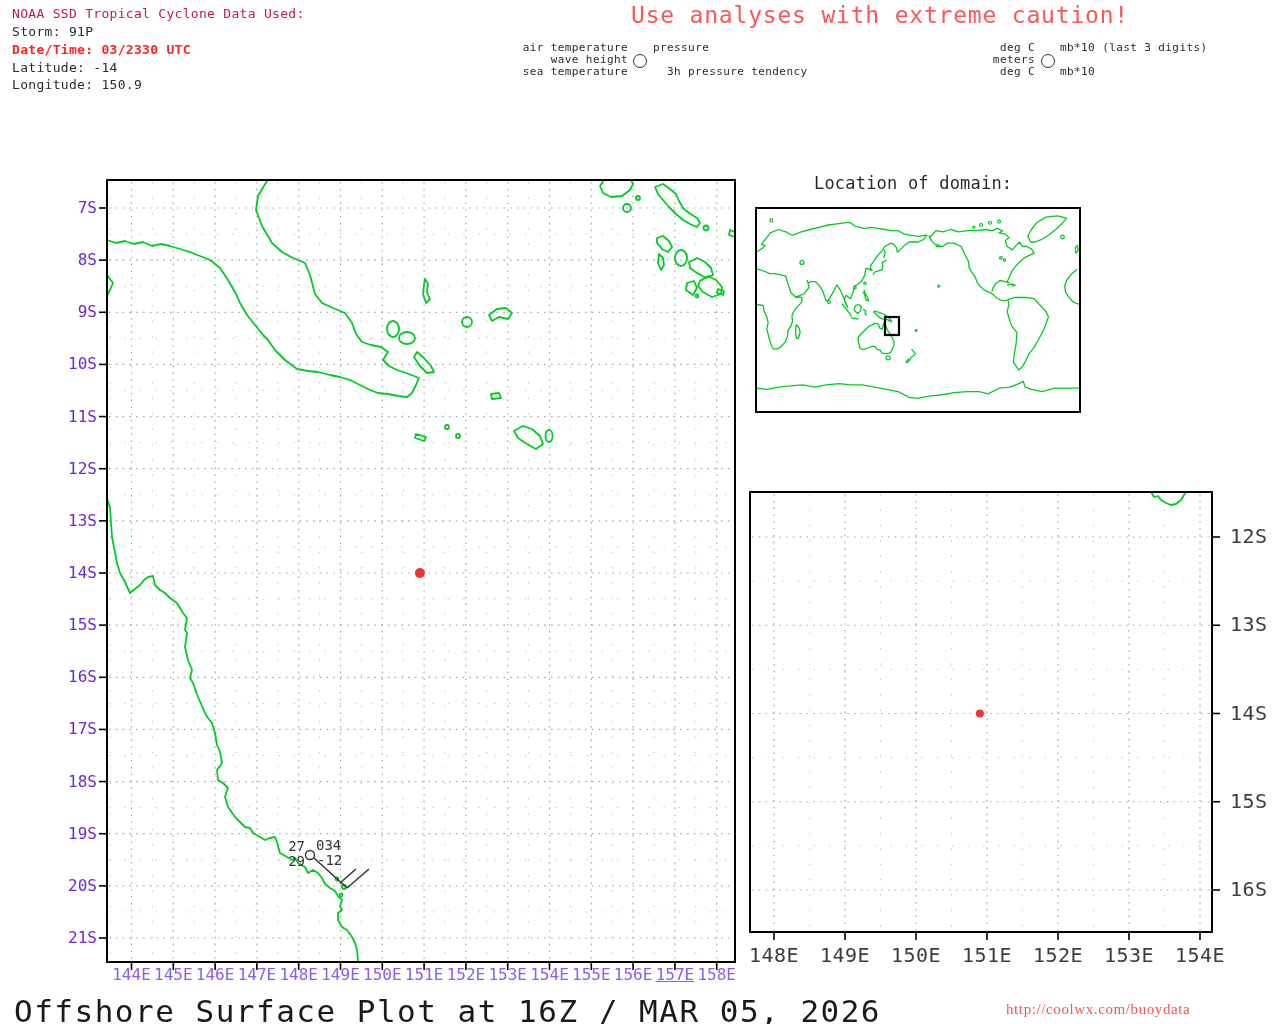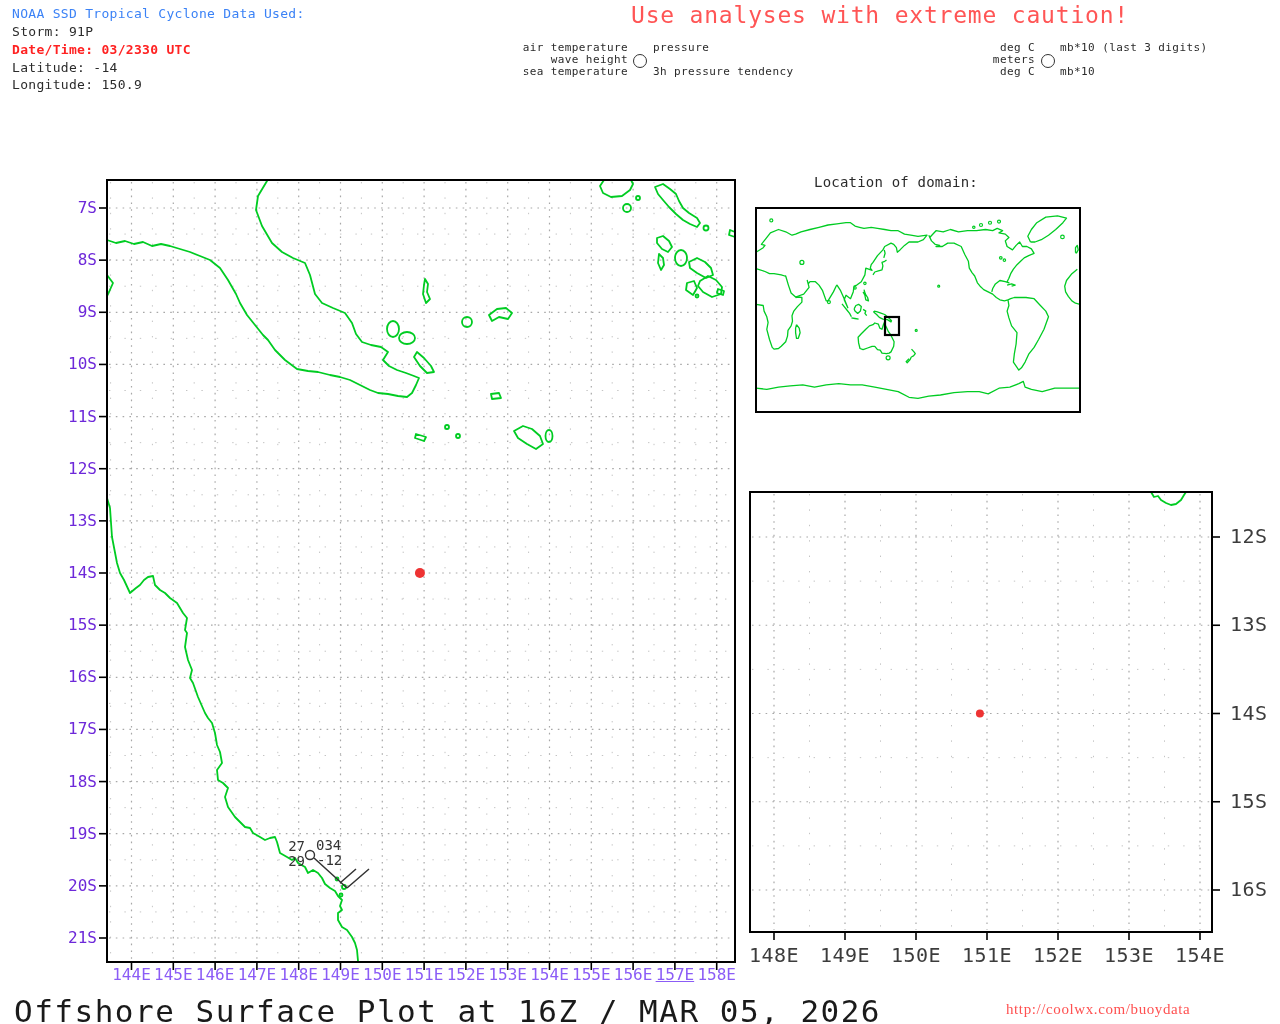--- a/index.html
+++ b/index.html
@@ -1,27 +1,27 @@
 <!DOCTYPE html>
 <html><head>
 <meta charset="utf-8">
 <style>
   html,body{margin:0;padding:0;background:#fff;}
   #canvas{position:relative;width:1280px;height:1024px;background:#ffffff;overflow:hidden;
           font-family:"DejaVu Sans Mono",monospace;color:#222;}
   .t{position:absolute;white-space:pre;line-height:1.15;}
   .info{font-size:13px;letter-spacing:0.3px;color:#2b2b2b;}
-  .red{color:#3b82f6;}
+  .red{color:#be185d;}
   .boldred{color:#ff2222;font-weight:bold;}
   .caution{font-size:23px;letter-spacing:0.8px;color:#ff5555;}
   .legend{font-size:11px;letter-spacing:0.4px;color:#2b2b2b;}
   .lg-right{text-align:right;}
   .lgcircle{position:absolute;width:12px;height:12px;border:1.5px solid #333;border-radius:50%;background:transparent;}
   .warn{font-size:13.5px;letter-spacing:0.4px;color:#ff4444;text-align:center;}
-  .insettitle{font-size:14px;letter-spacing:0.2px;color:#2b2b2b;}
+  .insettitle{font-size:17px;letter-spacing:0.2px;color:#2b2b2b;}
   .axis-main{font-size:16px;color:#8b5cf6;text-align:center;}
   .axis-main-y{font-size:16px;color:#6d28d9;text-align:right;}
   .axis-zoom{font-size:20px;letter-spacing:0.5px;color:#3c3c3c;text-align:center;}
   .axis-zoom-y{font-size:20px;letter-spacing:0.5px;color:#3c3c3c;text-align:left;}
   .title{font-size:31px;letter-spacing:1.5px;color:#1a1a1a;}
   .url{font-size:15px;letter-spacing:0.6px;color:#ff5050;text-decoration:none;font-family:Liberation Serif, serif;}
   svg{position:absolute;left:0;top:0;}
   .coast{fill:none;stroke:#00cc22;stroke-width:1.8;stroke-linejoin:round;stroke-linecap:round;}
   .frame{fill:none;stroke:#000;stroke-width:2;}
   .stn{fill:#333;font-size:14px;font-family:"DejaVu Sans Mono",monospace;}
@@ -37,21 +37,21 @@
   <div class="t info" style="left:12px;top:61px;">Latitude: -14</div>
   <div class="t info" style="left:12px;top:78px;">Longitude: 150.9</div>
 
   <div class="t caution" style="left:600px;top:2px;width:560px;text-align:center;">Use analyses with extreme caution!</div>
 
   <div class="t legend lg-right" style="left:430px;top:42px;width:198px;">air temperature</div>
   <div class="t legend lg-right" style="left:430px;top:54px;width:198px;">wave height</div>
   <div class="t legend lg-right" style="left:430px;top:66px;width:198px;">sea temperature</div>
   <div class="lgcircle" style="left:633px;top:54px;"></div>
   <div class="t legend" style="left:653px;top:42px;">pressure</div>
-  <div class="t legend" style="left:653px;top:66px;">3h pressure tendency</div>
+  <div class="t legend" style="left:667px;top:66px;">3h pressure tendency</div>
 
   <div class="t legend lg-right" style="left:885px;top:42px;width:150px;">deg C</div>
   <div class="t legend lg-right" style="left:885px;top:54px;width:150px;">meters</div>
   <div class="t legend lg-right" style="left:885px;top:66px;width:150px;">deg C</div>
   <div class="lgcircle" style="left:1041px;top:54px;"></div>
   <div class="t legend" style="left:1060px;top:42px;">mb*10 (last 3 digits)</div>
   <div class="t legend" style="left:1060px;top:66px;">mb*10</div>
 
 
   <div class="t insettitle" style="left:814px;top:174px;">Location of domain:</div>

